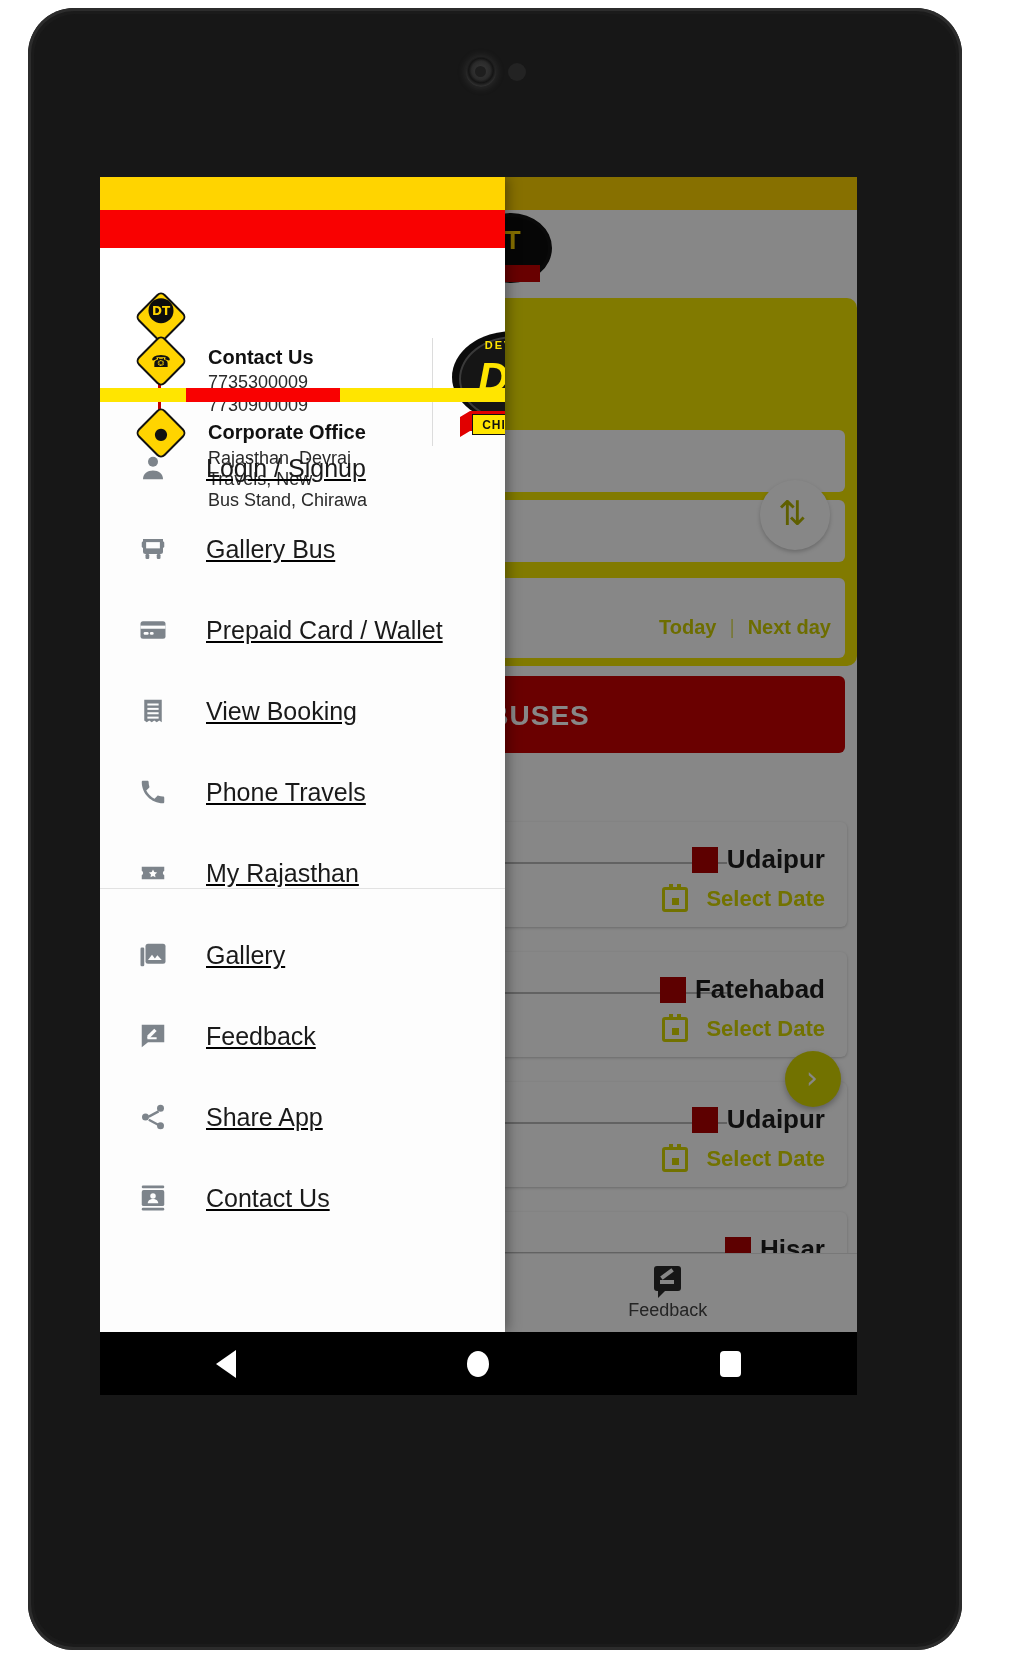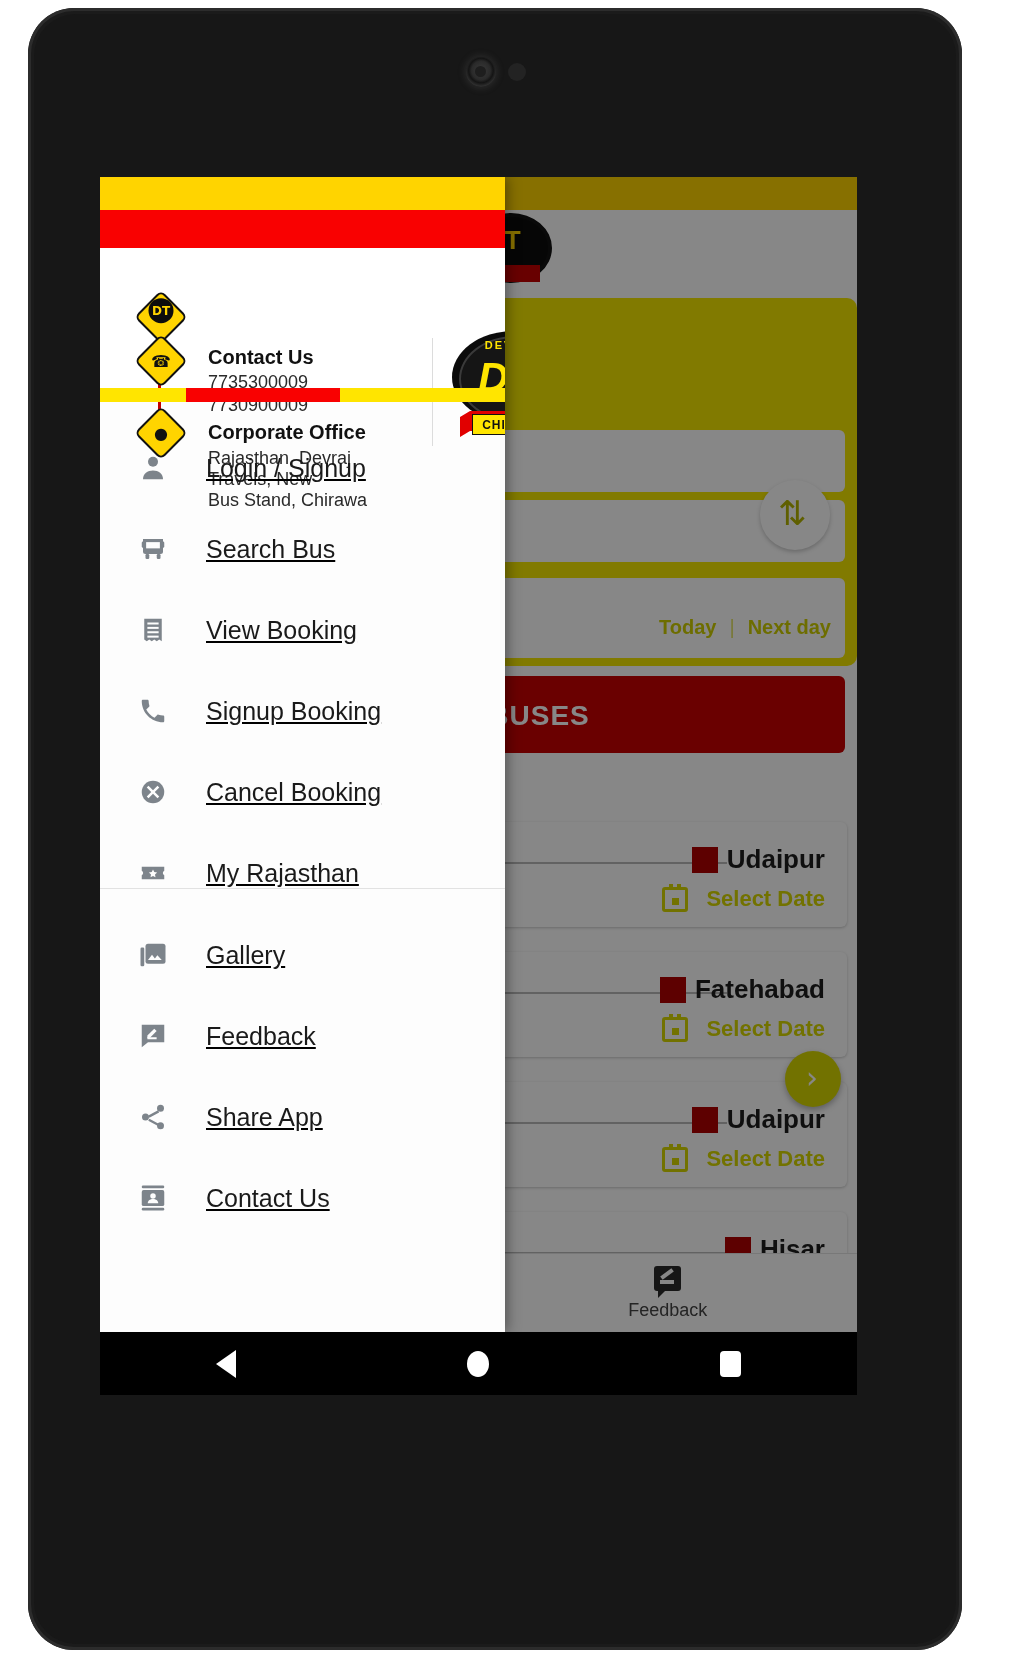--- a/index.html
+++ b/index.html
@@ -296,23 +296,34 @@
           <div class="mi-ic">
             <svg class="svgic" viewBox="0 0 24 24">
                 <path d="M4 4h16v10a2 2 0 0 1-2 2H6a2 2 0 0 1-2-2z"></path>
                 <rect x="3" y="6" width="2" height="5" rx="1"></rect>
                 <rect x="19" y="6" width="2" height="5" rx="1"></rect>
                 <rect x="6" y="16" width="3" height="4" rx="1"></rect>
                 <rect x="15" y="16" width="3" height="4" rx="1"></rect>
                 <rect x="6.5" y="6.5" width="11" height="5" fill="#fdfdfd"></rect>
               </svg>
           </div>
-          <div class="mi-lb">Search Bus</div>
-        </div>
-
+          <div class="mi-lb">Gallery Bus</div>
+        </div>
+
+        <div class="mi">
+          <div class="mi-ic">
+            <svg class="svgic" viewBox="0 0 24 24">
+                <rect x="2" y="5" width="20" height="14" rx="2"></rect>
+                <rect x="2" y="8.5" width="20" height="2.5" fill="#fdfdfd"></rect>
+                <rect x="4.5" y="13.5" width="4" height="2.2" rx="1" fill="#fdfdfd"></rect>
+                <rect x="9.5" y="13.5" width="3" height="2.2" rx="1" fill="#fdfdfd"></rect>
+              </svg>
+          </div>
+          <div class="mi-lb">Prepaid Card / Wallet</div>
+        </div>
 
         <div class="mi">
           <div class="mi-ic">
             <svg class="svgic" viewBox="0 0 24 24">
                 <path d="M5 3h14v18l-2-1.4L15 21l-2-1.4L11 21l-2-1.4L7 21l-2-1.4z"></path>
                 <rect x="7.5" y="6" width="9" height="1.6" fill="#fdfdfd"></rect>
                 <rect x="7.5" y="9.5" width="9" height="1.6" fill="#fdfdfd"></rect>
                 <rect x="7.5" y="13" width="9" height="1.6" fill="#fdfdfd"></rect>
                 <rect x="7.5" y="16.5" width="9" height="1.6" fill="#fdfdfd"></rect>
               </svg>
@@ -320,32 +331,23 @@
           <div class="mi-lb">View Booking</div>
         </div>
 
 
         <div class="mi">
           <div class="mi-ic">
             <svg class="svgic" viewBox="0 0 24 24">
                 <path d="M6.6 10.8a15.9 15.9 0 0 0 6.6 6.6l2.2-2.2c.3-.3.7-.4 1-.2 1.2.4 2.4.6 3.6.6.6 0 1 .4 1 1V20c0 .6-.4 1-1 1C10.6 21 3 13.4 3 4c0-.6.4-1 1-1h3.5c.6 0 1 .4 1 1 0 1.3.2 2.5.6 3.6.1.3 0 .7-.2 1z"></path>
               </svg>
           </div>
-          <div class="mi-lb">Signup Booking</div>
-        </div>
-
-        <div class="mi">
-          <div class="mi-ic">
-            <svg class="svgic" viewBox="0 0 24 24">
-                <circle cx="12" cy="12" r="9"></circle>
-                <path d="M8.4 7 12 10.6 15.6 7 17 8.4 13.4 12 17 15.6 15.6 17 12 13.4 8.4 17 7 15.6 10.6 12 7 8.4z" fill="#fdfdfd"></path>
-              </svg>
-          </div>
-          <div class="mi-lb">Cancel Booking</div>
-        </div>
+          <div class="mi-lb">Phone Travels</div>
+        </div>
+
 
         <div class="mi">
           <div class="mi-ic">
             <svg class="svgic" viewBox="0 0 24 24">
                 <path d="M3 7h18v3.2a2 2 0 0 0 0 3.6V17H3v-3.2a2 2 0 0 0 0-3.6z"></path>
                 <path d="m12 9.1 1 2.1 2.3.3-1.7 1.6.4 2.3-2-1.1-2 1.1.4-2.3-1.7-1.6 2.3-.3z" fill="#fdfdfd"></path>
               </svg>
           </div>
           <div class="mi-lb">My Rajasthan</div>
         </div>

